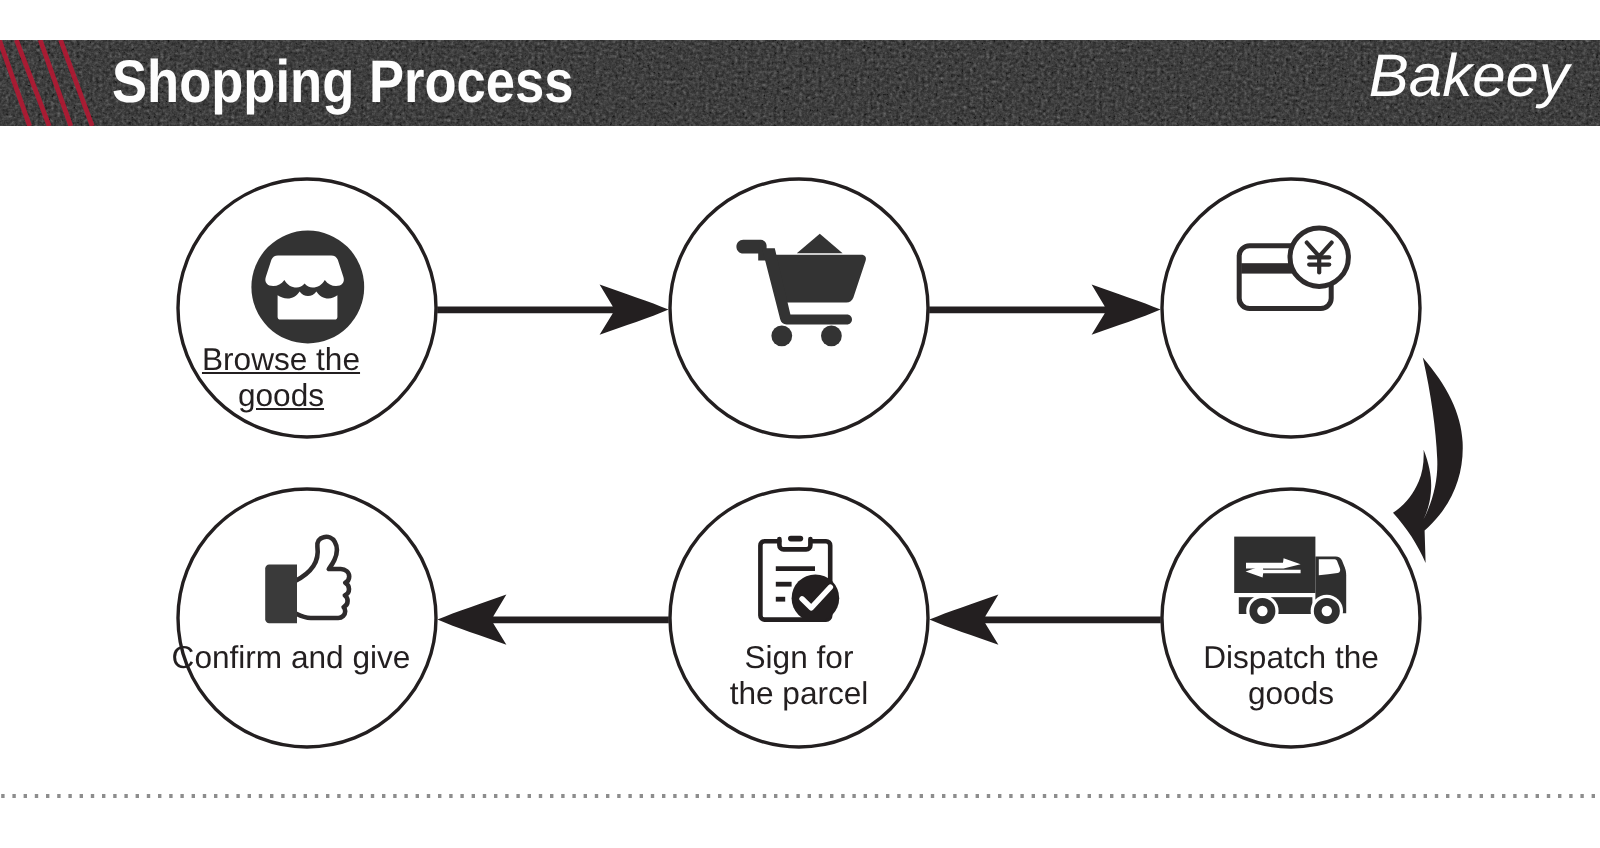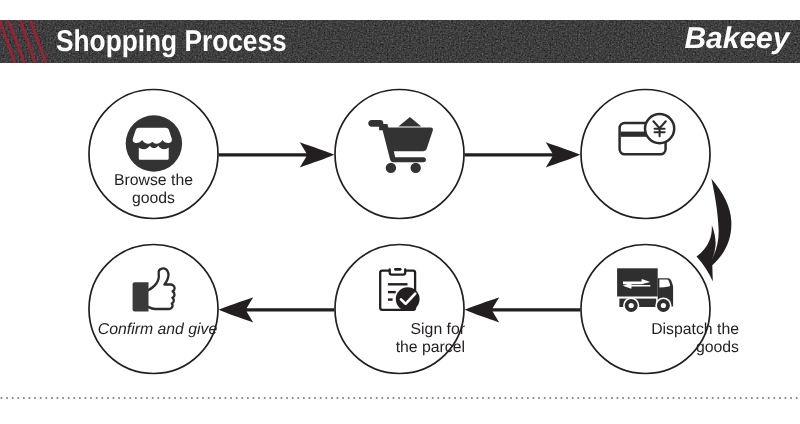--- a/index.html
+++ b/index.html
@@ -7,21 +7,21 @@
   body{width:800px;height:424px;background:#ffffff;font-family:"Liberation Sans",sans-serif;overflow:hidden;-webkit-font-smoothing:antialiased;text-rendering:geometricPrecision;}
   .page{position:relative;width:800px;height:424px;}
 
   
   .header{position:absolute;left:0;top:20px;width:800px;height:43px;overflow:hidden;background:#0f172a;}
   .header svg.tex{position:absolute;left:0;top:0;width:800px;height:43px;}
   .header-title{position:absolute;left:56px;top:7.3px;color:#fdfdfd;
     font-size:30px;font-weight:bold;line-height:30px;
     transform:scaleX(0.876);transform-origin:0 0;white-space:nowrap;}
   .brand{position:absolute;left:684.4px;top:4.0px;color:#fdfdfd;white-space:nowrap;
-    font-size:30px;line-height:30px;font-style:italic;font-family:"Liberation Sans",sans-serif;transform:translateZ(0);font-weight:bold;}
+    font-size:30px;line-height:30px;font-style:italic;font-family:"Liberation Sans",sans-serif;transform:translateZ(0);}
 
   
   .flow{position:absolute;left:0;top:0;width:800px;height:424px;}
 
   .nodelabel{position:absolute;text-align:center;font-size:15.8px;color:#231f20;line-height:17.7px;
     font-family:"Liberation Sans",sans-serif;transform:translateZ(0);}
 
   .dotted{position:absolute;left:0;top:394.5px;}
 </style>
 </head>
@@ -202,34 +202,34 @@
                  C172.3,304.1 172.6,304.8 172.6,305.6
                  C172.6,307.5 171.0,309.0 169.1,309.0
                  L155.4,309.0 C152.1,309.0 150.0,307.8 147.6,306.6"></path>
         <path fill="#3a3a3a" d="M134.6,282.2 L148.5,282.2 L148.5,311.6 L134.6,311.6
                  C133.5,311.6 132.6,310.7 132.6,309.6 L132.6,284.2
                  C132.6,283.1 133.5,282.2 134.6,282.2 Z"></path>
       </g>
     </g>
   </svg>
 
-  <div class="nodelabel" style="left:88px;width:131px;top:172px;">
+  <div class="nodelabel" style="left:75px;width:131px;top:172px;text-decoration:underline;">
     <div>Browse the</div>
     <div>goods</div>
   </div>
   <div class="nodelabel" style="left:580px;width:131px;top:168px;">
   </div>
-  <div class="nodelabel" style="left:608px;width:131px;top:321px;text-align:right;">
+  <div class="nodelabel" style="left:580px;width:131px;top:321px;">
     <div>Dispatch the</div>
     <div>goods</div>
   </div>
-  <div class="nodelabel" style="left:334px;width:131px;top:321px;text-align:right;">
+  <div class="nodelabel" style="left:334px;width:131px;top:321px;">
     <div>Sign for</div>
     <div>the parcel</div>
   </div>
-  <div class="nodelabel" style="left:92px;width:131px;top:321px;font-style:italic;">
+  <div class="nodelabel" style="left:80px;width:131px;top:321px;">
     <div>Confirm and give</div>
   </div>
 
   <svg class="dotted" viewBox="0 0 800 6" width="800" height="6">
     <line x1="0.6" y1="3" x2="800" y2="3" stroke="#8d8d8d" stroke-width="1.9" stroke-linecap="butt" stroke-dasharray="1.7 3.9"></line>
   </svg>
 </div>
 
 </body></html>

